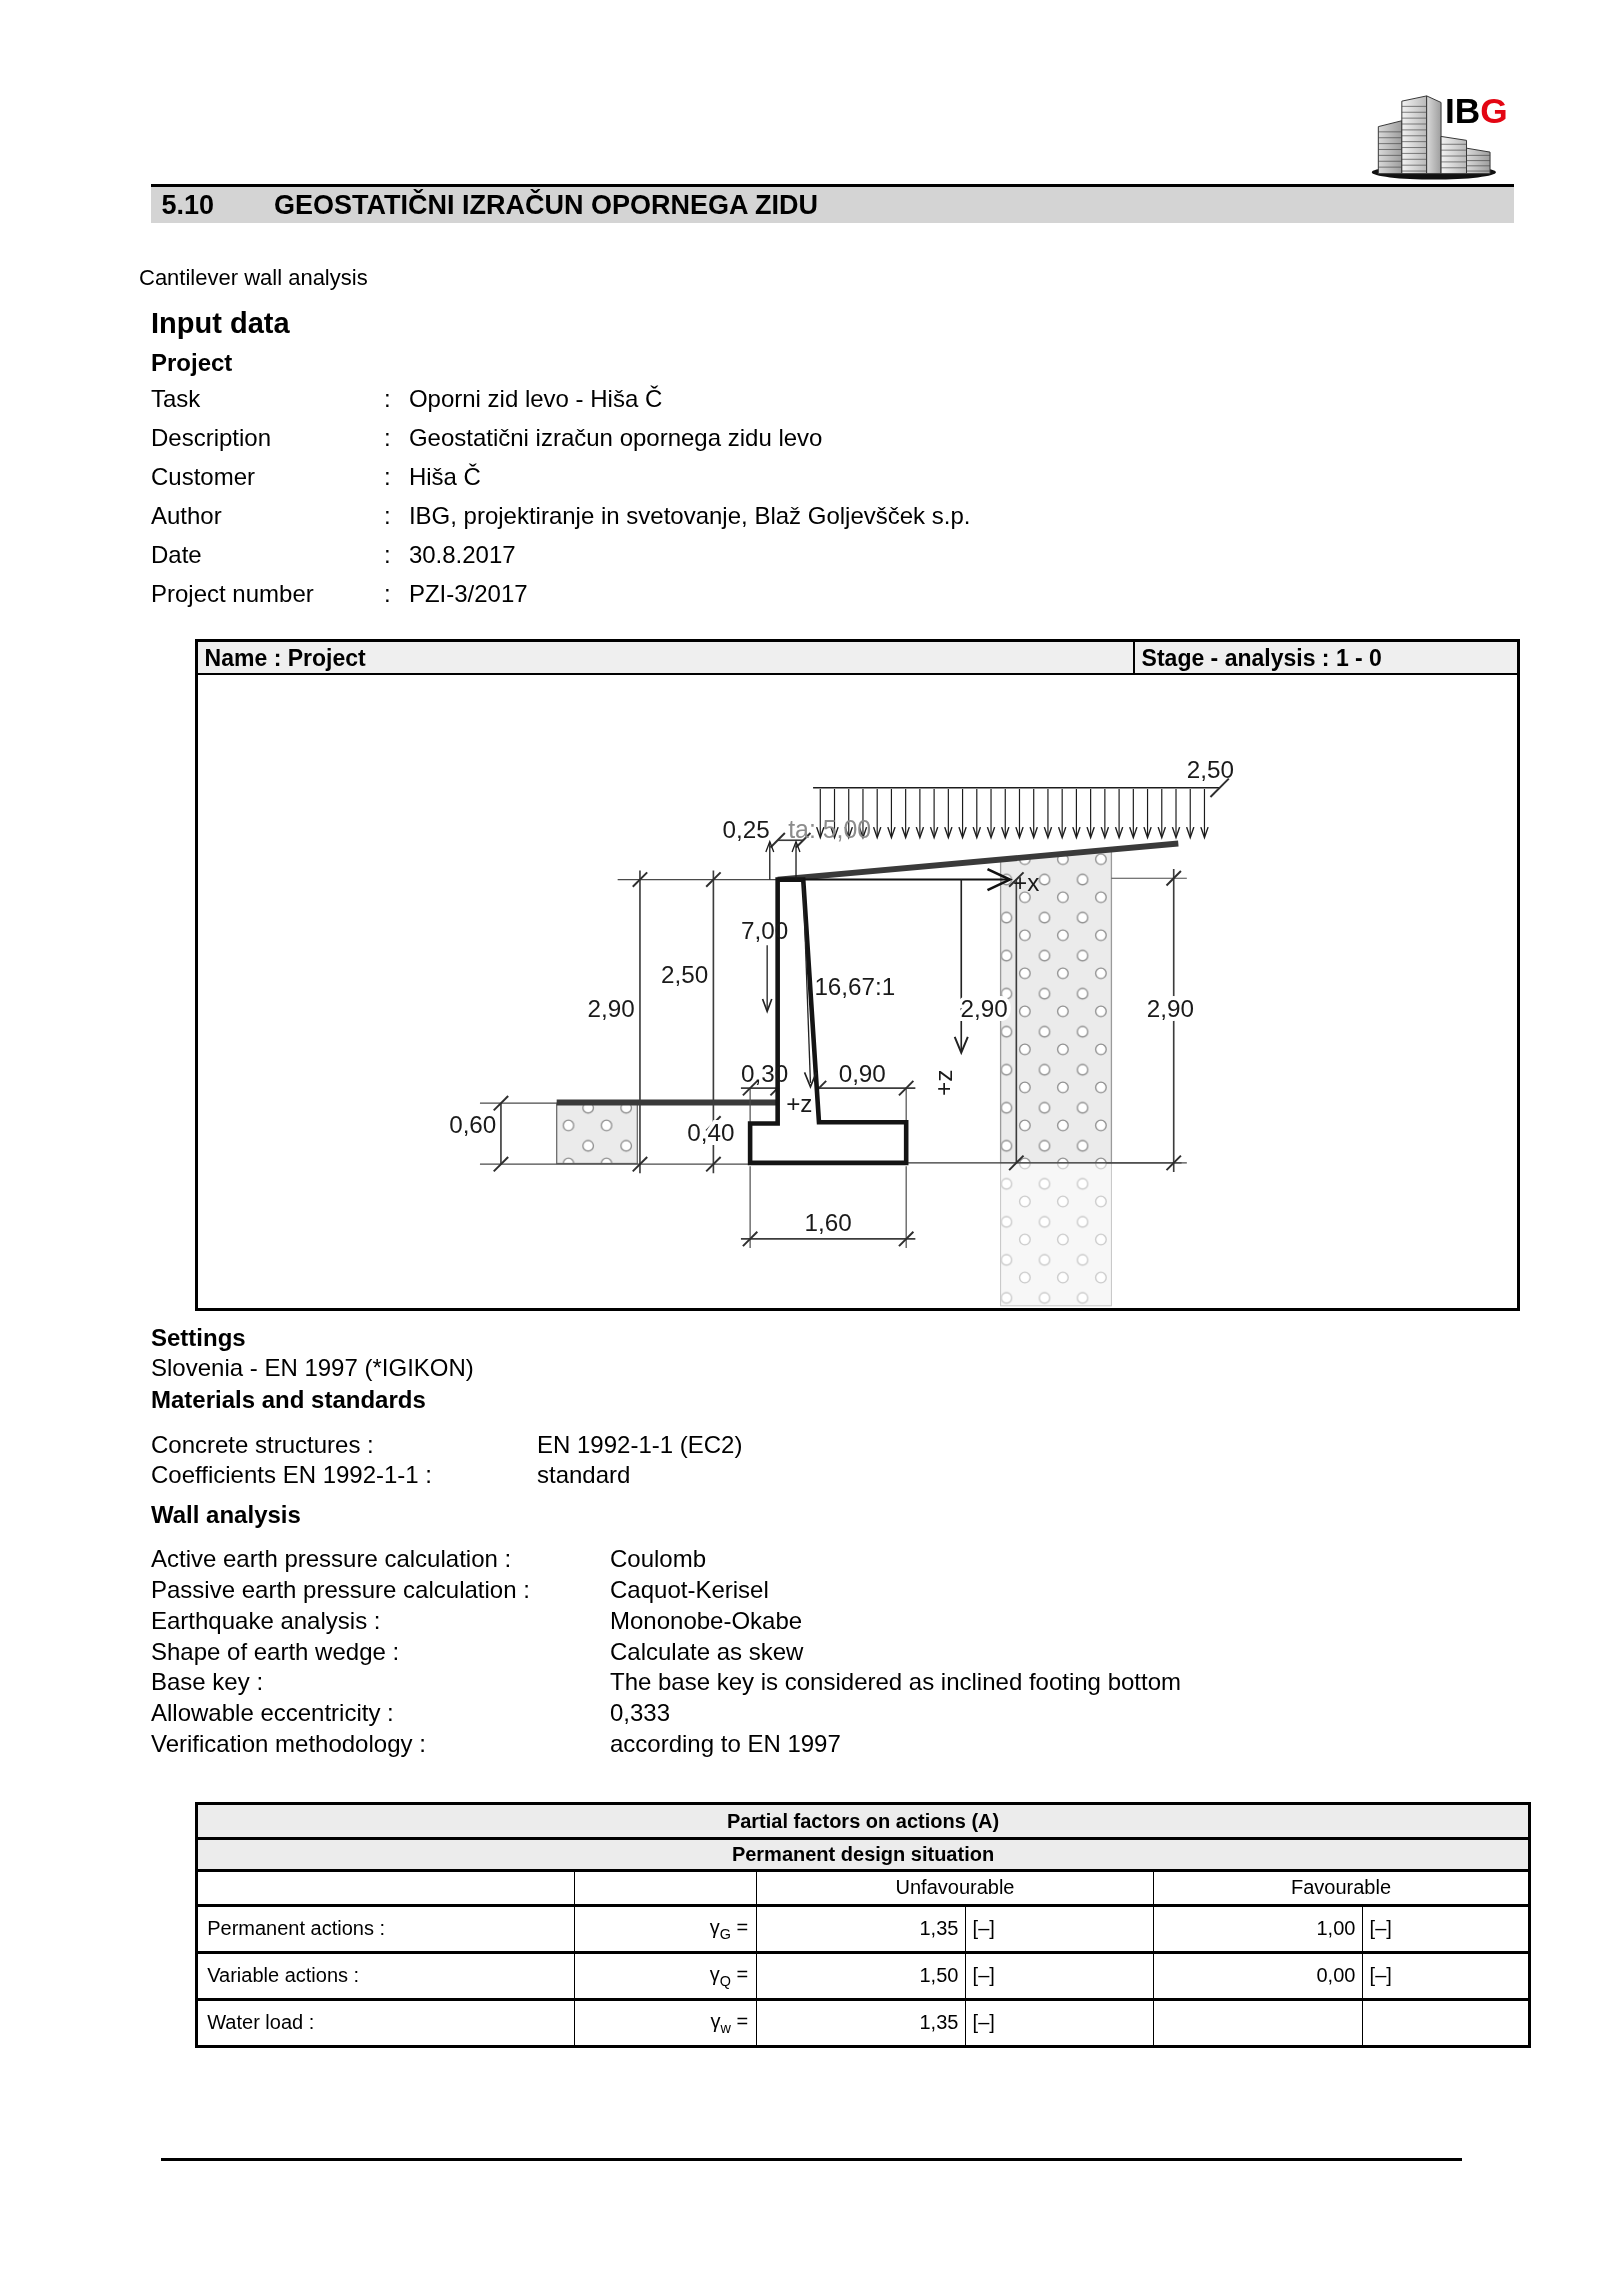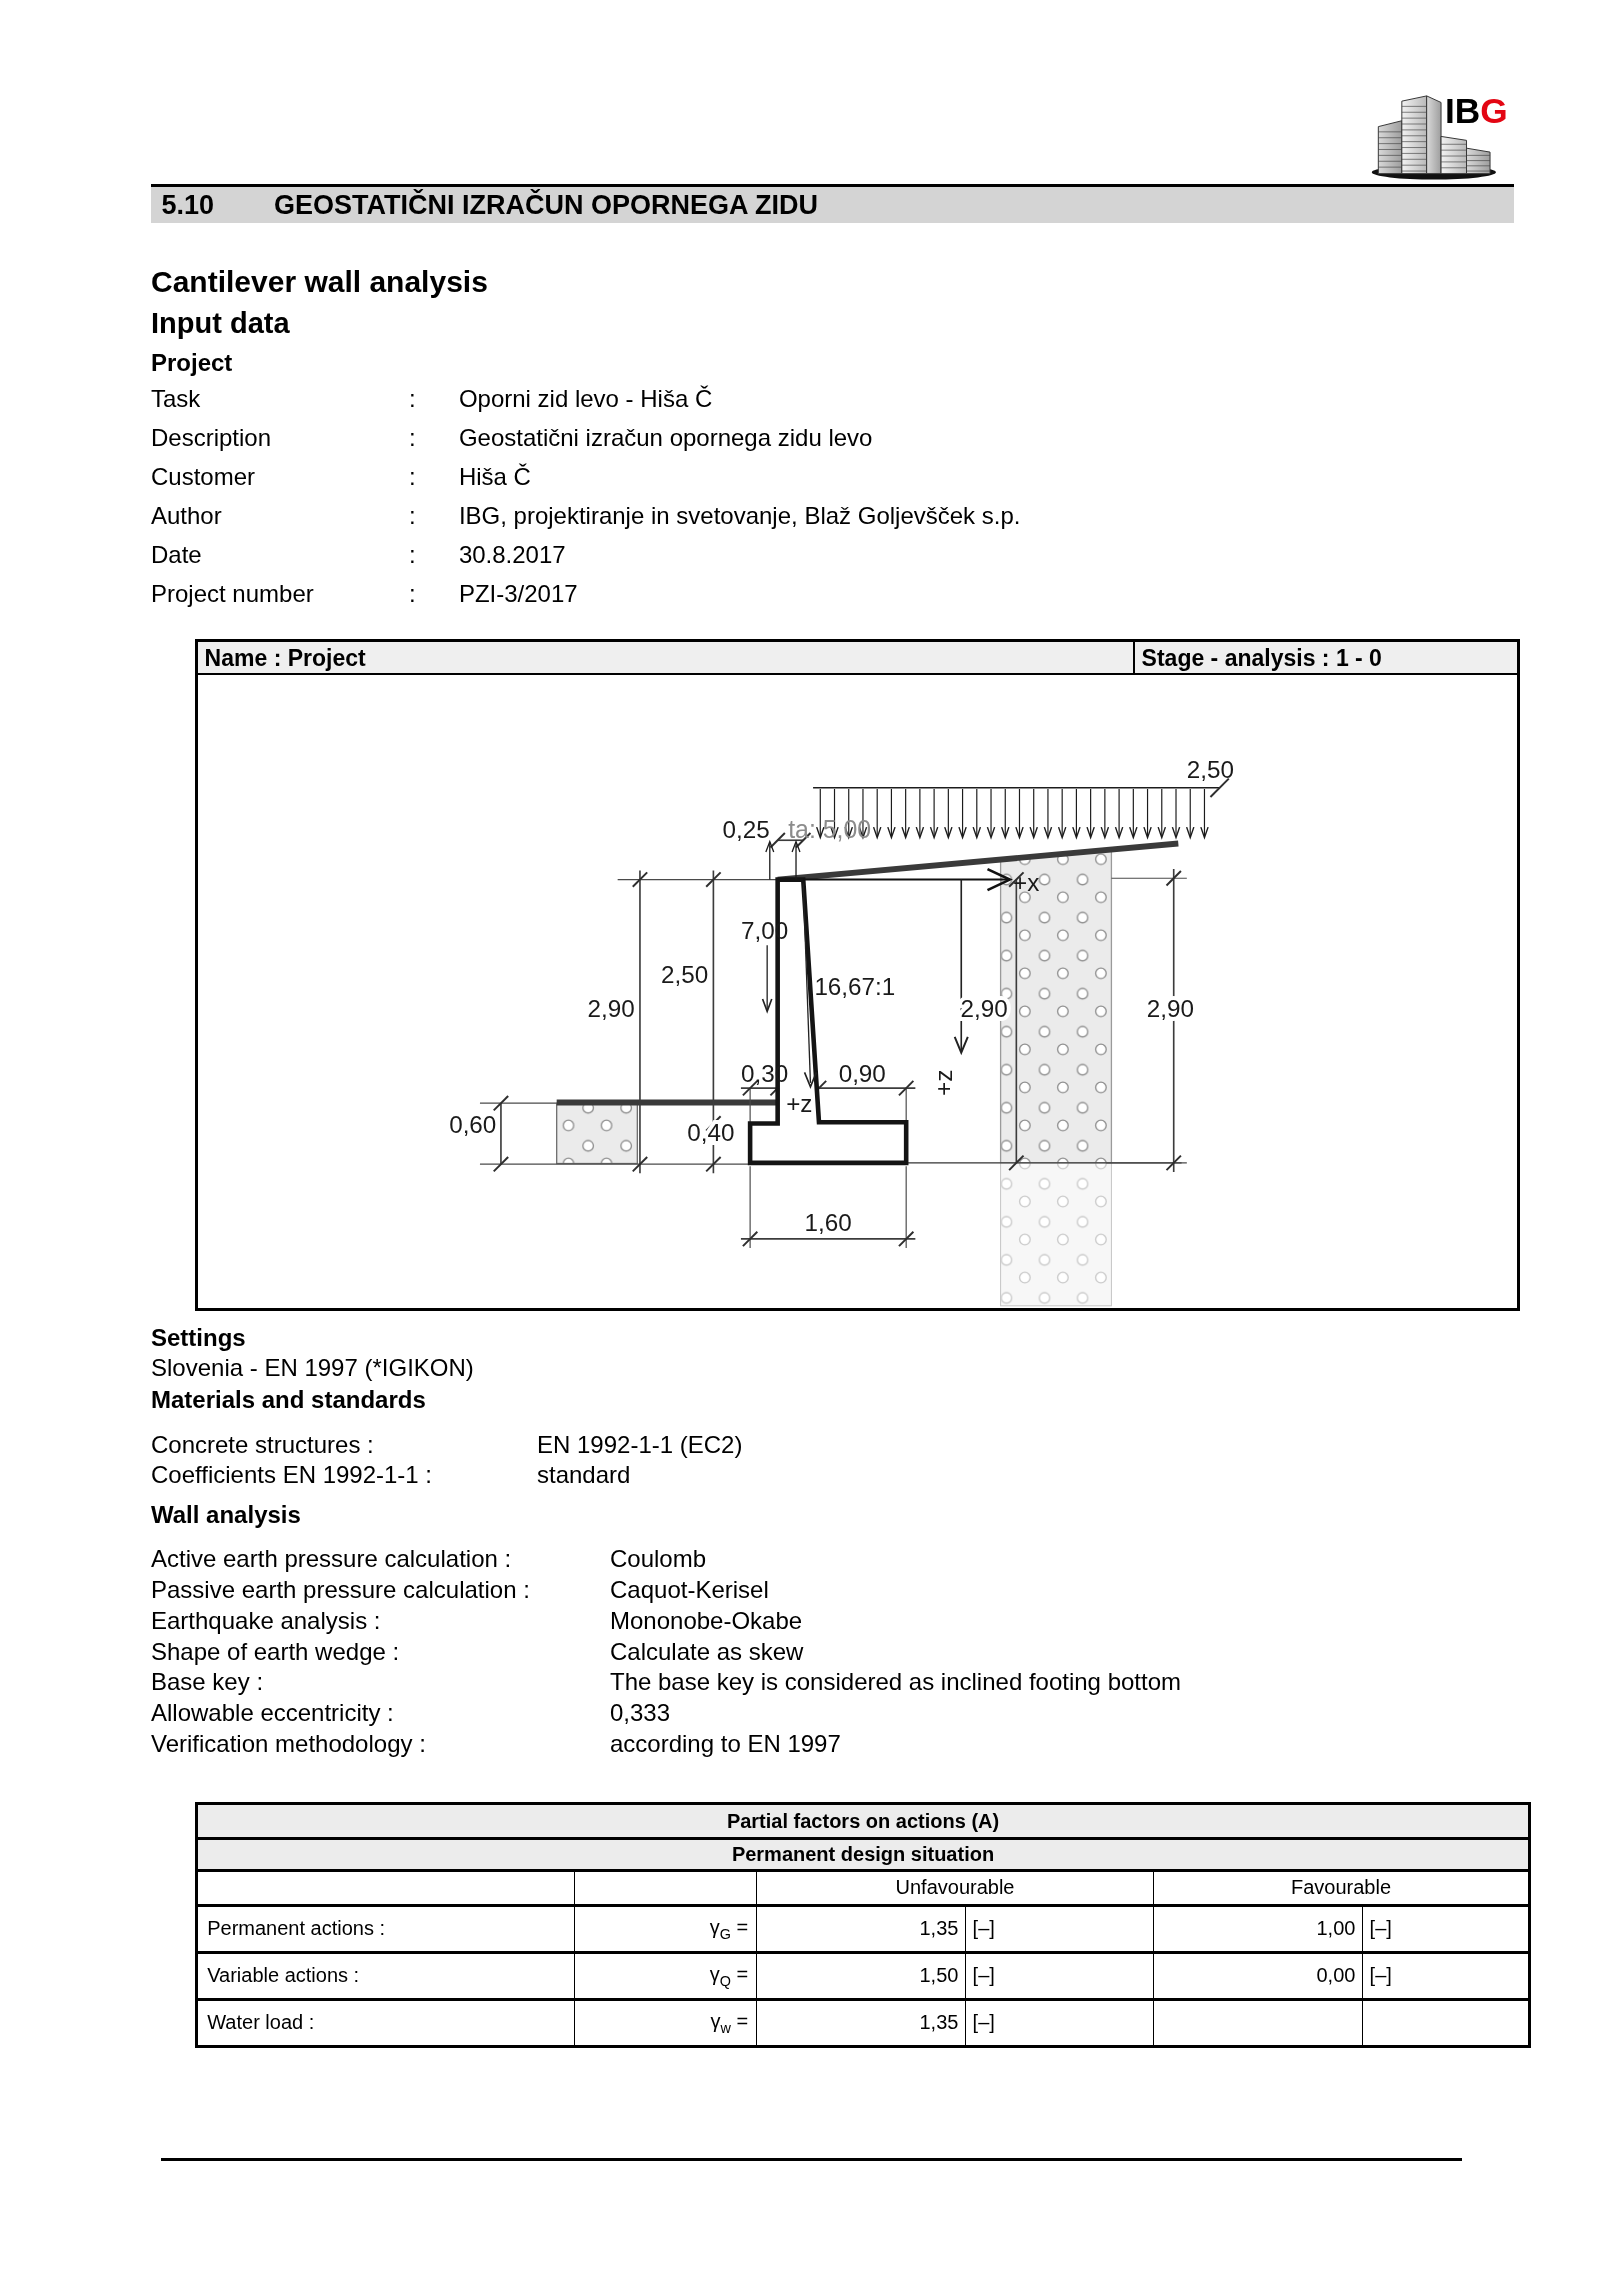--- a/index.html
+++ b/index.html
@@ -10,26 +10,26 @@
   
   .logo { position:absolute; left:1371px; top:92px; width:144px; height:98px; }
 
   
   .secbar { position:absolute; left:151px; top:184px; width:1363px; height:39px;
             background:#d4d4d4; border-top:3.3px solid #000; display:flex; align-items:center;
             font-size:27px; font-weight:bold; }
   .secbar .num { margin-left:10.5px; }
   .secbar .ttl { margin-left:60px; }
 
-  .h-main { position:absolute; left:151px; top:265px; font-size:30px; font-weight:bold; }
+  .h-main { position:absolute; left:139px; top:265px; font-size:22px; font-weight:normal; }
   .h-sub  { position:absolute; left:151px; top:307px; font-size:29px; font-weight:bold; }
   .h-proj { position:absolute; left:151px; top:349px; font-size:24px; font-weight:bold; }
 
   .info { position:absolute; left:151px; top:379px; width:1246px; font-size:24px; }
-  .info .row { display:flex; height:39px; align-items:center;gap:25px; }
+  .info .row { display:flex; height:39px; align-items:center; }
   .info .lab { width:233px; flex:0 0 233px; }
   .info .col { width:9.2px; }
   .info .val { margin-left:15.7px; }
 
   
   .draw { position:absolute; left:195px; top:639px; width:1325px; height:672px;
           border:3.3px solid #000; background:#fff; }
   .draw .dhead { position:absolute; left:0; top:0; width:100%; height:33px; background:#efefef;
           border-bottom:2.6px solid #000; display:flex; font-size:23px; font-weight:bold; z-index:2; }
   .draw .dhead .dl { flex:1; padding:3.3px 0 0 6.6px; }

